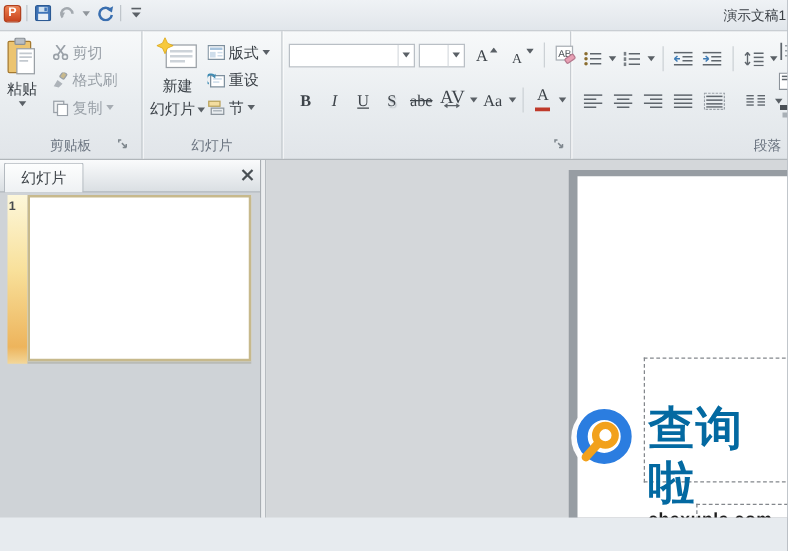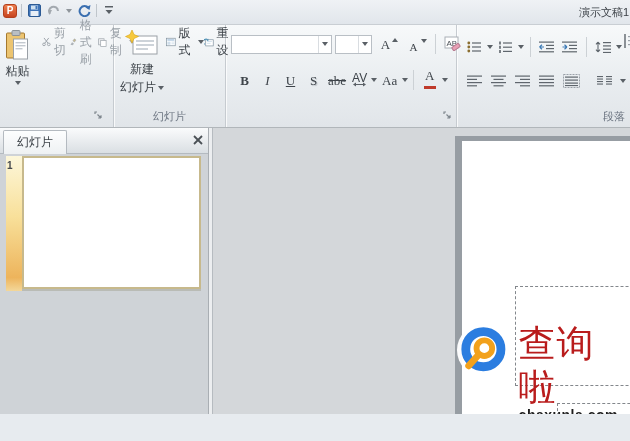--- a/index.html
+++ b/index.html
@@ -38,21 +38,21 @@
   .group{ position:relative; height:100%; border-right:1px solid #c6cbd0; box-shadow:1px 0 0 rgba(255,255,255,.75); }
   .g-clip{ width:114px; } .g-slides{ width:112px; } .g-font{ width:231px; } .g-para{ flex:1; }
   .glabel{ position:absolute; bottom:3px; left:0; right:0; text-align:center; font-size:11px; color:#6b7480; }
   .glabel-para{ position:absolute; bottom:3px; left:146px; font-size:11px; color:#6b7480; }
   .launcher{ position:absolute; bottom:4px; right:10px; }
   .bigbtn{ position:absolute; top:5px; display:flex; flex-direction:column; align-items:center; gap:1px; }
   .sbtn{ display:flex; align-items:center; gap:3px; height:22px; font-size:12px; }
   .dis{ color:#9aa1a8; }
   .arr{ width:0; height:0; border-left:3px solid transparent; border-right:3px solid transparent; border-top:4px solid #5a6066; }
   .arr-dis{ border-top-color:#a7adb3; }
-  .colstack{ position:absolute; display:flex; }
+  .colstack{ position:absolute; display:flex; flex-direction:column; }
   .combo{ height:19px; background:#fff; border:1px solid #b9bfc5; display:flex; align-items:center; justify-content:flex-end; }
   .combo .cbtn{ width:13px; height:100%; display:flex; align-items:center; justify-content:center; border-left:1px solid #d9dde1; }
   .vsep{ width:1px; height:20px; background:#ccd1d5; margin:0 3px; }
   .frow{ position:absolute; display:flex; align-items:center; }
   .fbtn{ min-width:17px; height:19px; display:flex; align-items:flex-end; justify-content:center; padding-bottom:1px;
     font-family:"Liberation Serif","DejaVu Serif",serif; font-size:13px; color:#3e444a; }
   .pbtn{ height:19px; display:flex; align-items:center; justify-content:center; padding:0 2px; }
   
   .workspace{ display:flex; height:286px; }
   .lpanel{ width:209px; background:#cfd3d7; border-right:1px solid #a9aeb3; display:flex; flex-direction:column; }
@@ -72,22 +72,22 @@
   .splitter{ width:4px; background:#eceef0; border-right:1px solid #b6bbc0; }
   .editor{ position:relative; flex:1; background:#d4d7da; overflow:hidden; }
   .slide-shadow{ position:absolute; left:242px; top:8px; right:-30px; bottom:-30px; background:#979da3; }
   .slide{ position:absolute; left:249px; top:13px; right:-30px; bottom:-30px; background:#fff; }
   .ph{ position:absolute; border:1px dashed #83878c; }
   .ph-title{ left:302px; top:158px; width:420px; height:100px; }
   .ph-sub{ left:344px; top:275px; width:380px; height:90px; }
   
   .wm{ position:absolute; left:243px; top:194px; display:flex; align-items:flex-start; z-index:5; }
   .wm-text{ margin-left:2px; }
-  .wm-name{ font-family:"Liberation Serif","DejaVu Serif",serif; font-weight:normal; font-size:37px;
-    line-height:44px; color:#b91c1c; letter-spacing:1px; }
+  .wm-name{ font-family:"Liberation Serif","DejaVu Serif",serif; font-weight:bold; font-size:37px;
+    line-height:44px; color:#0369a1; letter-spacing:1px; }
   .wm-site{ font-size:14px; font-weight:bold; color:#1d1d1d; margin-top:-3px; letter-spacing:.5px; }
 </style>
 </head>
 <body>
 
 <div class="app">
 
   <div class="titlebar">
     <div class="qat">
       <div class="appicon">P</div>
@@ -159,20 +159,21 @@
         </div>
         <div class="sbtn dis">
           <svg width="13" height="13" viewBox="0 0 13 13">
               <rect x="1" y="1" width="8" height="9" fill="#eef0f2" stroke="#9aa1a8"></rect>
               <rect x="4" y="3.5" width="8" height="9" fill="#fff" stroke="#9aa1a8"></rect>
             </svg>
           <span>复制</span>
           <div class="arr arr-dis"></div>
         </div>
       </div>
+      <div class="glabel">剪贴板</div>
       <div class="launcher">
         <svg width="9" height="9" viewBox="0 0 9 9">
             <path d="M1 3 V1 H3" fill="none" stroke="#7e868d" stroke-width="1.2"></path>
             <path d="M3.5 3.5 L7 7 M7 7 v-2.8 M7 7 h-2.8" fill="none" stroke="#7e868d" stroke-width="1.2"></path>
           </svg>
       </div>
     </div>
 
     <div class="group g-slides">
       <div class="bigbtn" style="left:6px;">
@@ -267,21 +268,21 @@
         <div class="pbtn">
             <span class="fbtn" style="text-decoration:underline;">U</span>
           </div>
         <div class="pbtn">
             <span class="fbtn" style="text-shadow:1px 1px 1px #b6bcc2;">S</span>
           </div>
         <div class="pbtn">
             <span class="fbtn" style="font-size:13px; text-decoration:line-through;">abe</span>
           </div>
         <div class="pbtn" style="flex-direction:column; gap:0;">
-          <span style="font-size:12px; line-height:8px; color:#3e444a;">AV</span>
+          <span style="font-size:15px; line-height:8px; color:#3e444a;font-family:Liberation Serif, serif;">AV</span>
           <svg width="13" height="5" viewBox="0 0 13 5">
               <line x1="2" y1="2.5" x2="11" y2="2.5" stroke="#5a6066"></line>
               <path d="M0 2.5 l3 -2 v4 z" fill="#5a6066"></path>
               <path d="M13 2.5 l-3 -2 v4 z" fill="#5a6066"></path>
             </svg>
         </div>
         <div class="arr"></div>
         <div class="pbtn">
             <span class="fbtn">Aa</span>
           </div>

